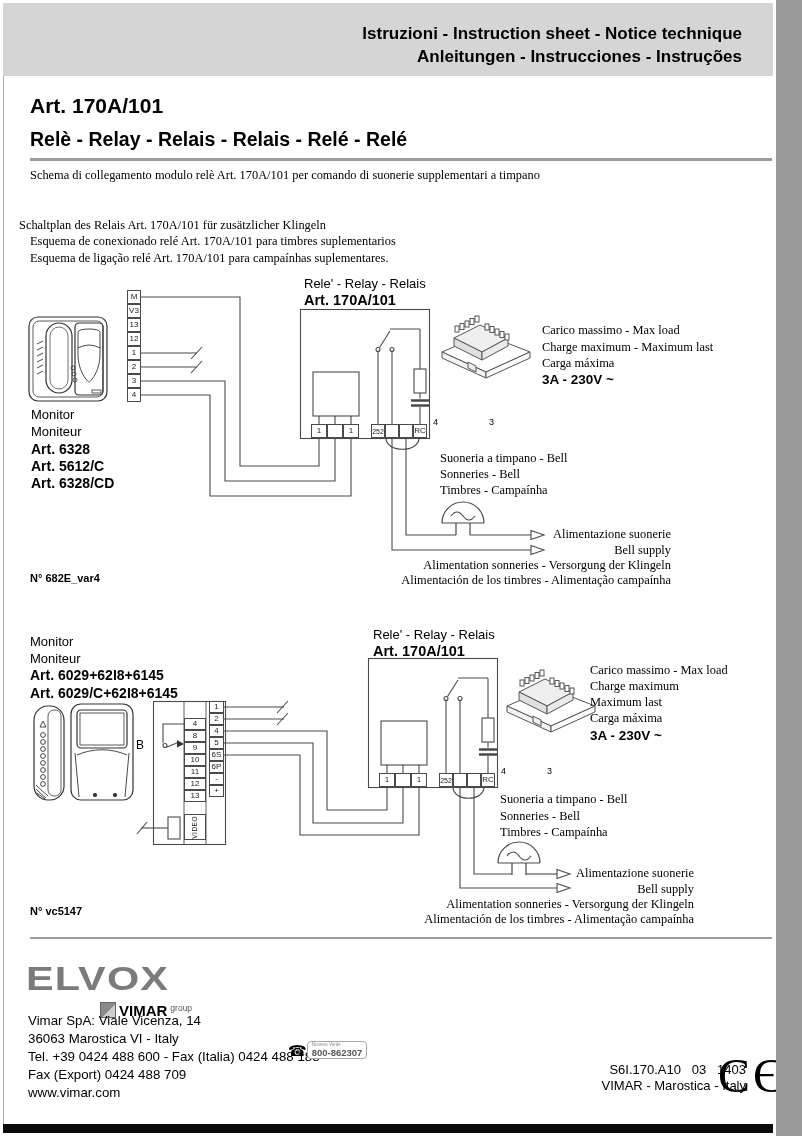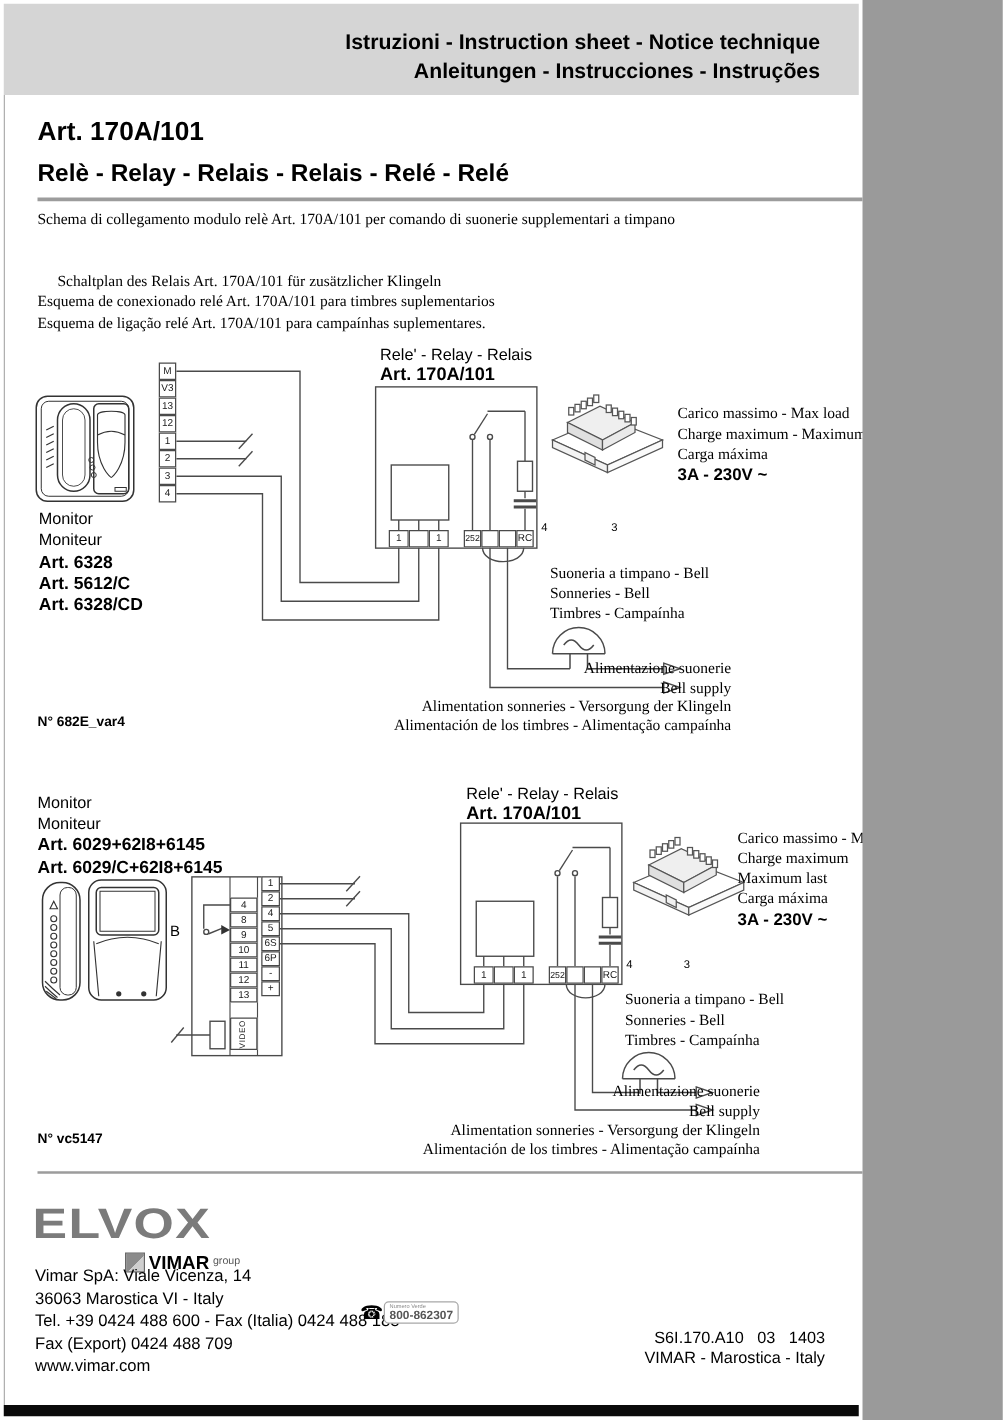--- a/index.html
+++ b/index.html
@@ -1,16 +1,16 @@
 <!DOCTYPE html>
 <html><head>
 <meta charset="utf-8">
 <style>
   html,body{margin:0;padding:0;background:#9a9a9a;}
-  #page{position:relative;width:690px;height:1136px;background:#fff;overflow:hidden;
+  #page{position:relative;width:776px;height:1136px;background:#fff;overflow:hidden;
         font-family:"Liberation Sans","DejaVu Sans",sans-serif;color:#000;}
   #wires{position:absolute;left:0;top:0;z-index:1;}
   .abs{position:absolute;white-space:nowrap;z-index:3;}
   .cell{position:absolute;box-sizing:border-box;border:1px solid #4a4a4a;background:#fff;
         font-size:8px;line-height:1;display:flex;align-items:center;justify-content:center;
         color:#1a1a1a;z-index:2;}
   .band{position:absolute;left:3px;right:3px;top:3px;height:73px;background:#d5d5d5;z-index:2;}
   .hline{position:absolute;background:#9c9c9c;z-index:2;}
   .b{font-weight:bold;}
   .t13{font-size:13px;}
@@ -178,21 +178,21 @@
   <div class="band">
     <div class="abs b r" style="right:31px;top:21px;font-size:17px">Istruzioni - Instruction sheet - Notice technique</div>
     <div class="abs b r" style="right:31px;top:44px;font-size:17px">Anleitungen - Instrucciones - Instruções</div>
   </div>
 
   <div class="abs b" style="left:30px;top:94px;font-size:21px">Art. 170A/101</div>
   <div class="abs b" style="left:30px;top:128px;font-size:19.5px">Relè - Relay - Relais - Relais - Relé - Relé</div>
   <div class="hline" style="left:30px;top:158px;width:742px;height:3px"></div>
 
   <div class="abs t12" style="left:30px;top:168px">Schema di collegamento modulo relè Art. 170A/101 per comando di suonerie supplementari a timpano</div>
-  <div class="abs t12" style="left:46px;top:218px">Schaltplan des Relais Art. 170A/101 für zusätzlicher Klingeln</div>
+  <div class="abs t12" style="left:19px;top:218px">Schaltplan des Relais Art. 170A/101 für zusätzlicher Klingeln</div>
   <div class="abs t12" style="left:30px;top:234px">Esquema de conexionado relé Art. 170A/101 para timbres suplementarios</div>
   <div class="abs t12" style="left:30px;top:251px">Esquema de ligação relé Art. 170A/101 para campaínhas suplementares.</div>
 
   <div class="cell" style="left:127px;top:290px;width:14px;height:14px">M</div>
   <div class="cell" style="left:127px;top:304px;width:14px;height:14px">V3</div>
   <div class="cell" style="left:127px;top:318px;width:14px;height:14px">13</div>
   <div class="cell" style="left:127px;top:332px;width:14px;height:14px">12</div>
   <div class="cell" style="left:127px;top:346px;width:14px;height:14px">1</div>
   <div class="cell" style="left:127px;top:360px;width:14px;height:14px">2</div>
   <div class="cell" style="left:127px;top:374px;width:14px;height:14px">3</div>

